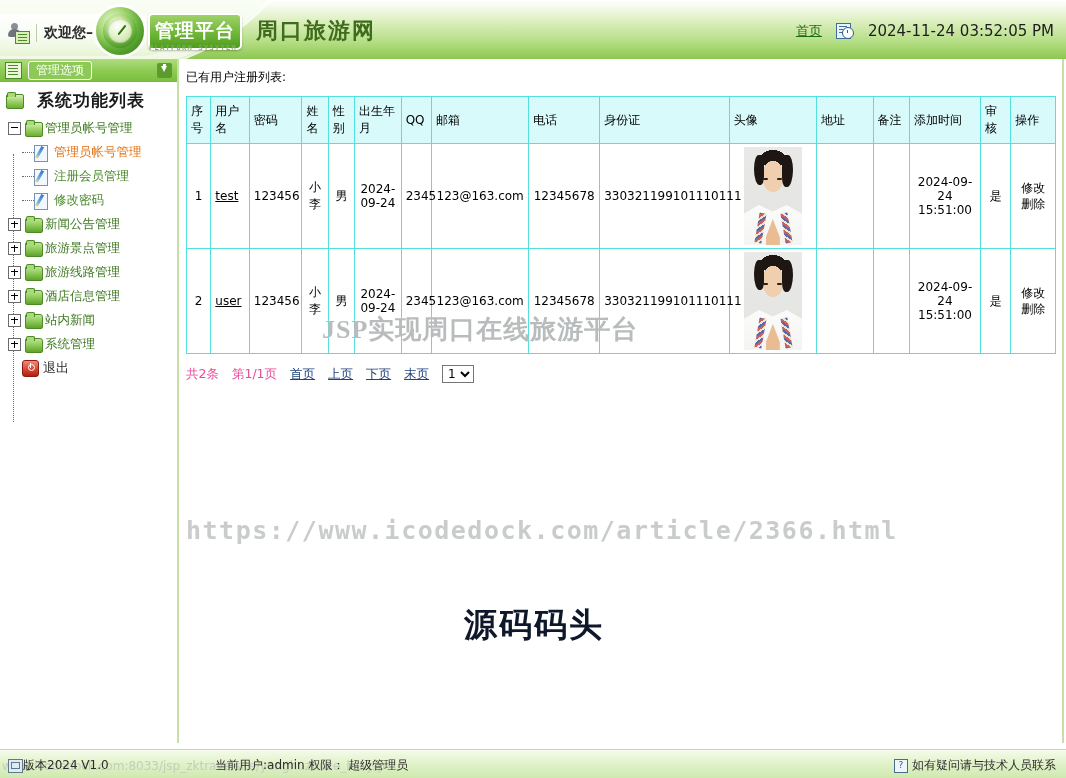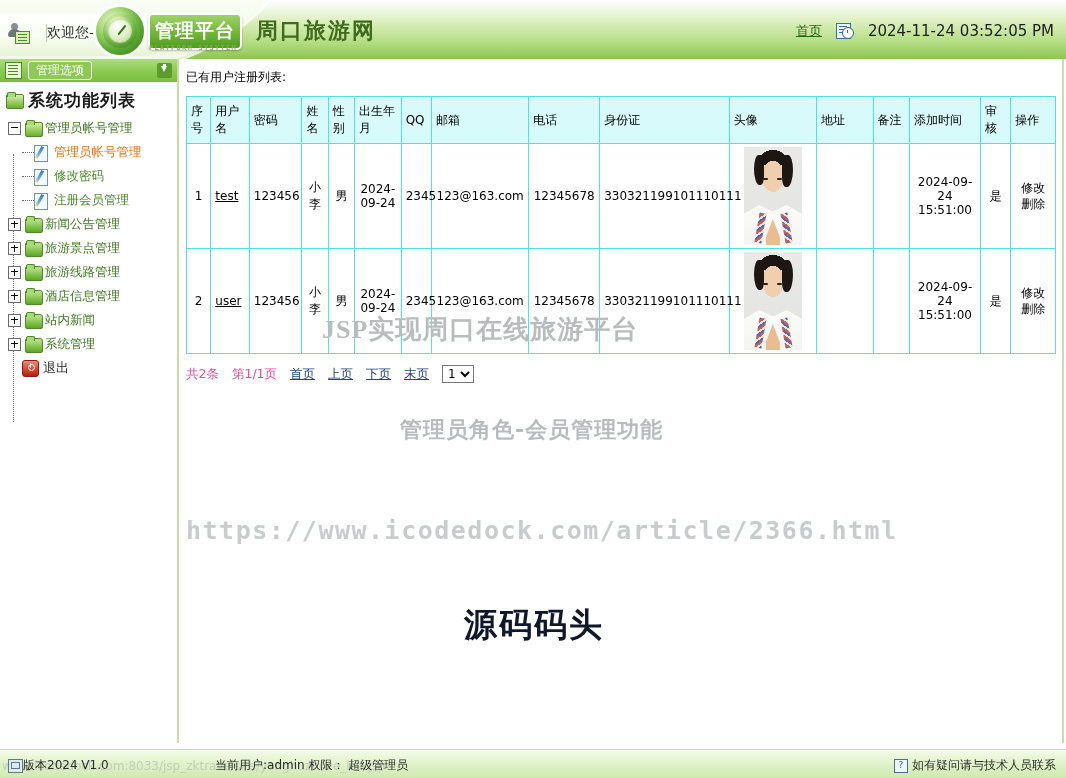--- a/index.html
+++ b/index.html
@@ -81,26 +81,25 @@
   .user-ico .card:after {
     content: "";
     position: absolute; left: 2px; top: 2px;
     width: 9px; height: 1px;
     background: #4f8a2a;
     box-shadow: 0 3px 0 #4f8a2a, 0 6px 0 #4f8a2a;
   }
   #welcome-text {
     font-family: "DejaVu Sans", sans-serif;
     font-size: 14px;
-    font-weight: normal;
+    font-weight: bold;
     color: #2b2b2b;
     border-left: 1px solid #b9cfa5;
-    padding-left: 0;
+    padding-left: 7px;
     white-space: nowrap;
-    margin-left: 10px;
   }
   
   #logo-badge {
     position: absolute;
     left: 96px; top: 7px;
     width: 48px; height: 48px;
     border-radius: 50%;
     background: radial-gradient(circle at 34% 30%, #e9f7d4 0%, #a9d978 30%, #5ba832 62%, #2f7212 100%);
     box-shadow: 0 0 0 3px #ffffff, 0 1px 3px rgba(0,0,0,.35);
     z-index: 6;
@@ -288,21 +287,21 @@
     content: "";
     position: absolute;
     left: 6px; top: 1px;
     width: 3px; height: 4px;
     background: #ffffff;
   }
 
   #tree-title {
     display: flex;
     align-items: center;
-    gap: 6px;
+    gap: 15px;
     padding: 6px 0 4px 6px;
   }
   #tree-title-text {
     font-family: "DejaVu Sans", sans-serif;
     font-size: 17px;
     font-weight: bold;
     color: #1b1b1b;
     letter-spacing: 1px;
   }
   .folder-ico {
@@ -781,30 +780,30 @@
           </span>
         <span class="tree-label">管理员帐号管理</span>
       </div>
 
       <div class="tree-node lvl2">
         <span class="hline" style="top:12px;"></span>
         <span class="pencil-ico">
             <span class="pg"></span>
             <span class="pen"></span>
           </span>
-        <span class="tree-label">修改密码</span>
+        <span class="tree-label">注册会员管理</span>
       </div>
 
       <div class="tree-node lvl2">
         <span class="hline" style="top:12px;"></span>
         <span class="pencil-ico">
             <span class="pg"></span>
             <span class="pen"></span>
           </span>
-        <span class="tree-label">注册会员管理</span>
+        <span class="tree-label">修改密码</span>
       </div>
 
       <div class="tree-node lvl1">
         <span class="expander plus"></span>
         <span class="folder-ico">
             <span class="back"></span>
             <span class="tab"></span>
           </span>
         <span class="tree-label">新闻公告管理</span>
       </div>
@@ -981,21 +980,20 @@
       <span class="pg-link">首页</span>
       <span class="pg-link">上页</span>
       <span class="pg-link">下页</span>
       <span class="pg-link">末页</span>
       <select>
         <option>1</option>
       </select>
     </div>
 
     <div class="wm" id="wm-1">JSP实现周口在线旅游平台</div>
-    <div class="wm" id="wm-2">管理员角色-会员管理功能</div>
     <div class="wm" id="wm-url">https://www.icodedock.com/article/2366.html</div>
     <div class="wm" id="wm-3">源码码头</div>
   </div>
 
   <div id="strip"></div>
 
   <div id="footer">
     <div id="status-url">www.icodedock.com:8033/jsp_zktravelsite/yonghuzhuce_list.jsp</div>
     <div id="footer-left">
       <span class="mon-ico"></span>

